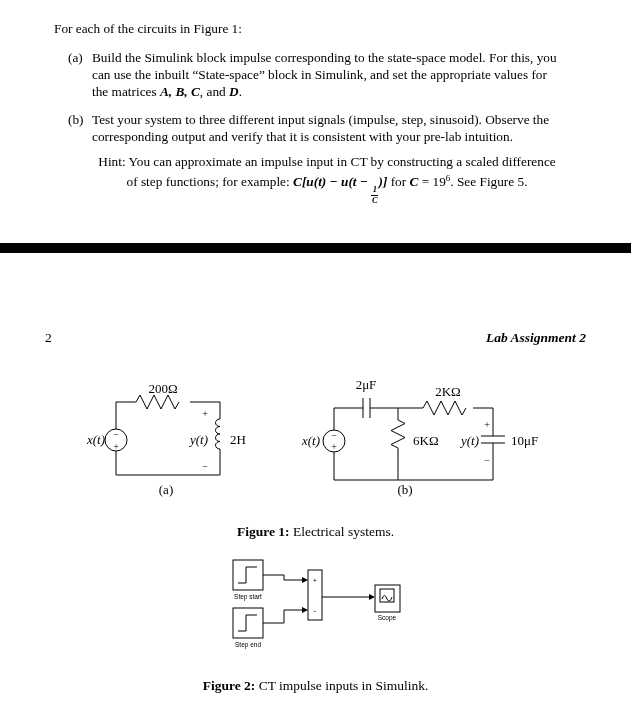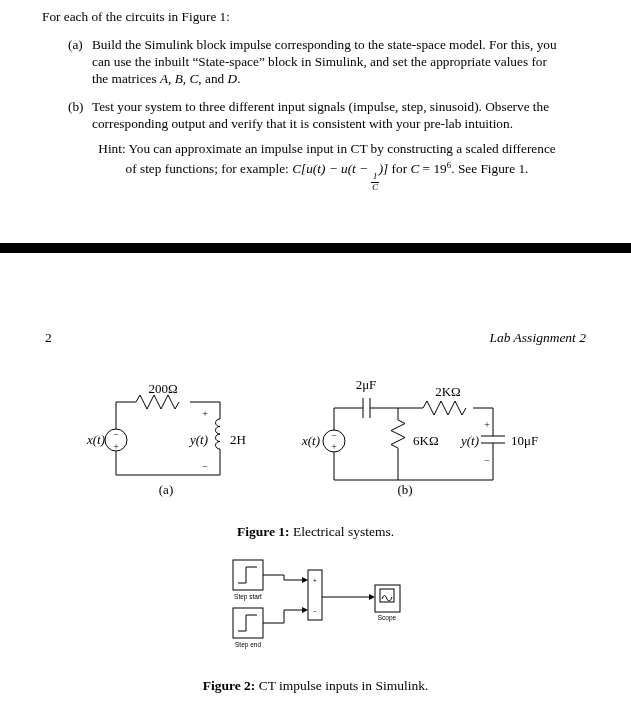--- a/index.html
+++ b/index.html
@@ -2,32 +2,32 @@
 <html><head>
 <meta charset="utf-8">
 <style>
   html,body{margin:0;padding:0;}
   body{
     width:631px;height:701px;position:relative;background:#ffffff;
     font-family:"Liberation Serif", serif;color:#000;
     -webkit-font-smoothing:antialiased;
   }
   .text-block{position:absolute;left:42px;top:8px;width:524px;font-size:13.3px;line-height:17px;}
-  .intro{margin:0;}
+  .intro{margin:12px;}
   .item{display:flex;margin:11px 0 0 26px;}
   .item-label{flex:none;width:24px;}
   .item-body{width:470px;}
   .hint{margin:8px 0 0 50px;width:470px;text-align:center;}
-  .mi{font-style:italic;}
+  .mi{font-style:italic;font-weight:bold;}
   sup{font-size:9px;}
   .frac{display:inline-flex;flex-direction:column;align-items:center;font-size:8.5px;line-height:1.1;vertical-align:-6px;}
   .frac-num{border-bottom:0.8px solid #000;padding:0 1.5px;}
   .divider{position:absolute;left:0;top:243px;width:631px;height:10px;background:#000;}
   .page-header{position:absolute;left:45px;top:330px;width:541px;display:flex;justify-content:space-between;font-size:13.5px;}
-  .running-title{font-style:italic;}
+  .running-title{font-style:italic;font-weight:bold;}
   .fig{position:absolute;}
   .caption{position:absolute;left:0;width:631px;text-align:center;font-size:13.5px;}
   svg text{font-family:"Liberation Serif", serif;font-size:13px;}
   svg .it{font-style:italic;}
   svg .sign{font-size:10px;}
   .sim text{font-family:"Liberation Sans", sans-serif;font-size:6.5px;}
 </style>
 </head>
 <body>
 
@@ -40,21 +40,21 @@
   </div>
 
   <div class="item">
     <span class="item-label">(b)</span>
     <span class="item-body">Test your system to three different input signals (impulse, step, sinusoid). Observe the corresponding output and verify that it is consistent with your pre-lab intuition.</span>
   </div>
 
   <p class="hint"><span>Hint:</span><span> You can approximate an impulse input in CT by constructing a scaled difference of step functions; for example: </span><span class="mi"><span>C[u(t) − u(t − </span><span class="frac">
           <span class="frac-num">1</span>
           <span class="frac-den">C</span>
-        </span><span>)]</span></span><span> for </span><span class="mi">C</span><span> = 19</span><sup>6</sup><span>. See Figure 1.</span></p>
+        </span><span>)]</span></span><span> for </span><span class="mi">C</span><span> = 19</span><sup>6</sup><span>. See Figure 5.</span></p>
 </div>
 
 <div class="divider"></div>
 
 <div class="page-header">
   <span>2</span>
   <span class="running-title">Lab Assignment 2</span>
 </div>
 
 <svg class="fig" style="left:78px;top:374px" width="185" height="128" viewBox="0 0 185 128">

